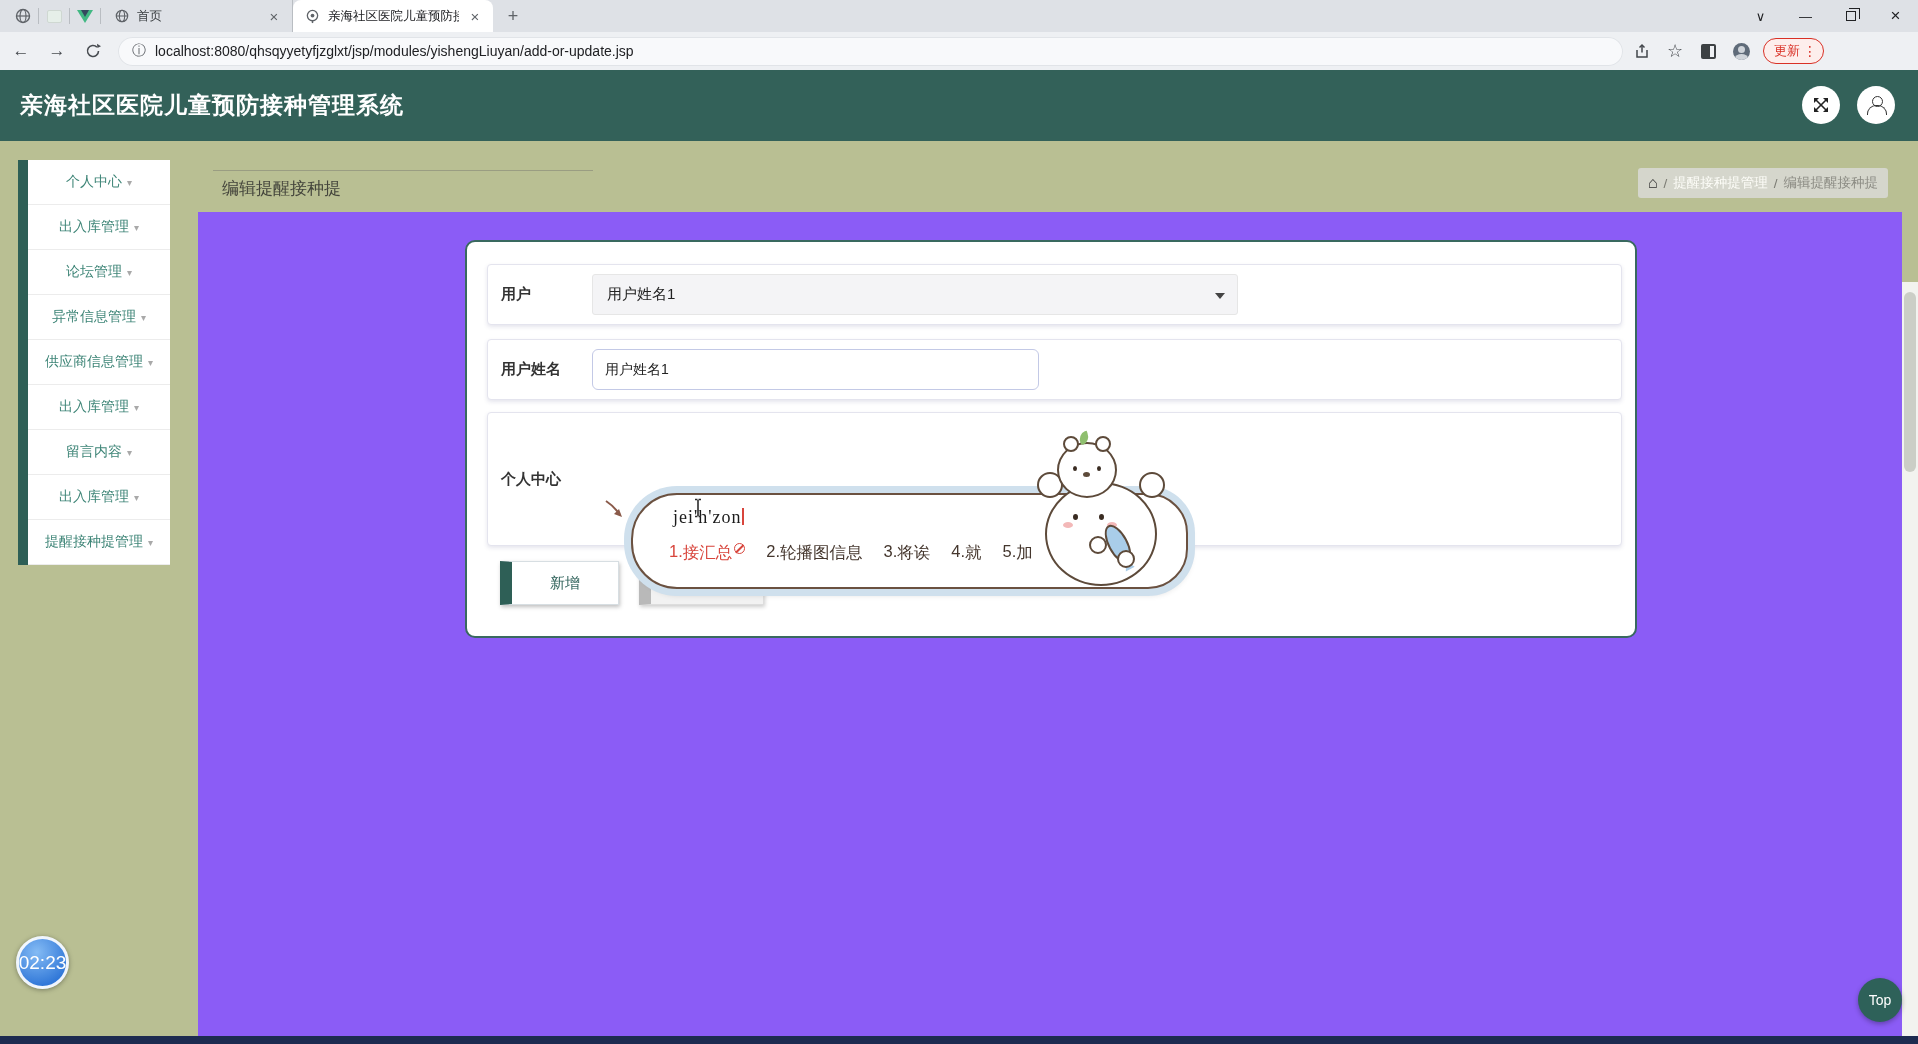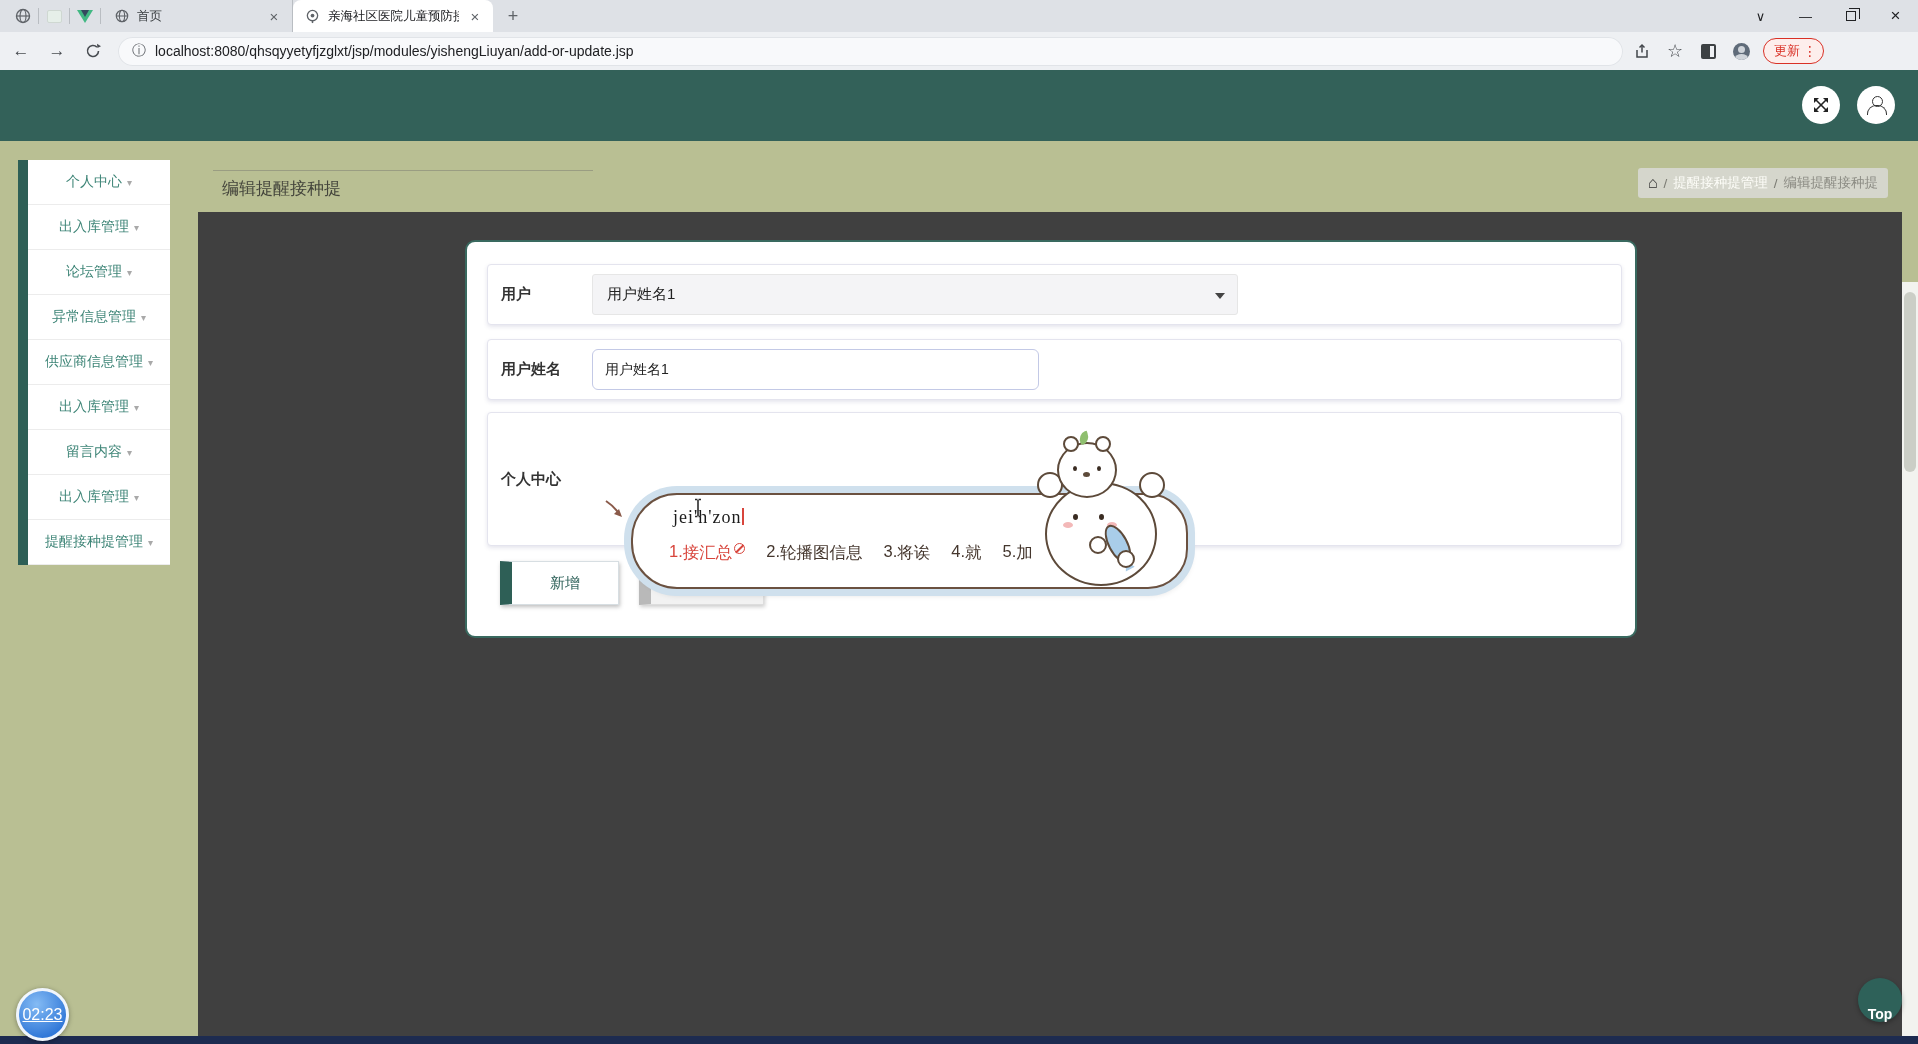--- a/index.html
+++ b/index.html
@@ -55,21 +55,21 @@
   .side-caret { color:#a9a9a9; font-size:10px; }
 
   .title-topline { position:absolute; left:213px; top:29px; width:380px; height:1px; background:#9a9d82; }
   .page-title { position:absolute; left:222px; top:36px; font-size:17px; color:#44453c; }
   .breadcrumb { position:absolute; left:1638px; top:27px; width:250px; height:30px; background:#d5d6cc; border-radius:3px; display:flex; align-items:center; justify-content:center; gap:6px; font-size:13.5px; }
   .bc-home { color:#2f2f2f; font-size:16px; }
   .bc-sep { color:#7a7a72; }
   .bc-section { color:#fdfdf8; }
   .bc-current { color:#8c8c84; }
 
-  .main { position:absolute; left:198px; top:71px; width:1704px; height:824px; background:#404040; }
+  .main { position:absolute; left:198px; top:71px; width:1704px; height:824px; background:#8b5cf6; }
 
   
   .form-card { position:absolute; left:267px; top:28px; width:1172px; height:398px; border:2px solid #39695f; border-radius:10px; background:#fff; }
   .frow { position:absolute; left:20px; width:1135px; background:#fff; border:1px solid #e4e4ee; border-radius:4px; box-shadow:0 2px 4px rgba(70,70,130,.14); display:flex; align-items:center; }
   .frow .flabel { width:104px; padding-left:13px; font-weight:bold; font-size:15px; color:#333; }
   .f-select { width:646px; height:41px; background:#f4f4f6; border:1px solid #e6e6e6; border-radius:3px; display:flex; align-items:center; padding:0 14px; font-size:15px; color:#222; position:relative; cursor:pointer; }
   .f-select .sel-caret { position:absolute; right:12px; top:18px; width:0; height:0; border-left:5px solid transparent; border-right:5px solid transparent; border-top:6px solid #444; }
   .f-input { width:447px; height:41px; background:#fff; border:1.5px solid #c3c9e6; border-radius:6px; display:flex; align-items:center; padding:0 12px; font-size:14px; color:#222; }
   .f-textarea { width:447px; height:117px; background:#fff; border:1.5px solid #c3c9e6; border-radius:6px; padding:9px 12px; font-size:14px; color:#222; align-self:flex-start; margin-top:8px; }
   .txt-caret { display:inline-block; width:1px; height:15px; background:#222; vertical-align:-2px; margin-left:1px; }
@@ -110,22 +110,22 @@
   .m-fish::after { content:""; position:absolute; right:-9px; top:4px; border-top:5px solid transparent; border-bottom:5px solid transparent; border-right:9px solid #a9cde9; }
   .m-paw { position:absolute; width:18px; height:18px; background:#fff; border:2px solid #5d4a3a; border-radius:50%; z-index:5; }
   .m-paw.a { left:74px; top:88px; } .m-paw.b { left:102px; top:102px; }
 
   .ibeam-cursor { position:absolute; left:494px; top:286px; z-index:9; }
 
   
   .scrollbar { position:absolute; left:1902px; top:141px; width:16px; height:895px; background:#f2f3ef; }
   .scroll-thumb { position:absolute; left:2px; top:10px; width:12px; height:180px; background:#cbcec6; border-radius:6px; }
   .bottombar { position:absolute; left:0; top:1036px; width:1918px; height:8px; background:#1d2b50; }
-  .timer-badge { position:absolute; left:16px; top:988px; width:53px; height:53px; border-radius:50%; background:radial-gradient(circle at 38% 28%, #84bbf4, #3178d8 75%); border:3px solid rgba(255,255,255,.92); box-shadow:0 1px 5px rgba(0,0,0,.35); display:flex; align-items:center; justify-content:center; color:#fff; font-size:16px; z-index:10;text-decoration:underline; }
-  .top-btn { position:absolute; left:1858px; top:978px; width:44px; height:44px; border-radius:50%; background:#2e6159; color:#fff; font-size:14px; display:flex; align-items:flex-end; justify-content:center; box-shadow:0 2px 5px rgba(0,0,0,.3); cursor:pointer; z-index:10;font-weight:bold; }
+  .timer-badge { position:absolute; left:16px; top:936px; width:53px; height:53px; border-radius:50%; background:radial-gradient(circle at 38% 28%, #84bbf4, #3178d8 75%); border:3px solid rgba(255,255,255,.92); box-shadow:0 1px 5px rgba(0,0,0,.35); display:flex; align-items:center; justify-content:center; color:#fff; font-size:19px; z-index:10; }
+  .top-btn { position:absolute; left:1858px; top:978px; width:44px; height:44px; border-radius:50%; background:#2e6159; color:#fff; font-size:14px; display:flex; align-items:center; justify-content:center; box-shadow:0 2px 5px rgba(0,0,0,.3); cursor:pointer; z-index:10; }
 </style>
 </head>
 <body>
 
 <div class="tabstrip">
   <div class="pinned">
     <span class="pt">
       <svg width="16" height="16" viewBox="0 0 16 16">
           <circle cx="8" cy="8" r="6.5" fill="none" stroke="#5f6368" stroke-width="1.4"></circle>
           <ellipse cx="8" cy="8" rx="3" ry="6.5" fill="none" stroke="#5f6368" stroke-width="1.2"></ellipse>
@@ -198,20 +198,21 @@
   <span class="tb-ic">
       <span class="avatar-ic"></span>
     </span>
   <div class="update-pill">
     <span>更新</span>
     <span class="dots">⋮</span>
   </div>
 </div>
 
 <div class="appheader">
+  <div class="apptitle">亲海社区医院儿童预防接种管理系统</div>
   <div class="hdr-circle" style="left:1802px;">
     <svg width="18" height="18" viewBox="0 0 18 18">
       <line x1="4" y1="4" x2="14" y2="14" stroke="#222" stroke-width="1.6"></line>
       <line x1="14" y1="4" x2="4" y2="14" stroke="#222" stroke-width="1.6"></line>
       <polygon points="2,2 7,2 2,7" fill="#222"></polygon>
         <polygon points="16,2 16,7 11,2" fill="#222"></polygon>
       <polygon points="2,16 2,11 7,16" fill="#222"></polygon>
         <polygon points="16,16 11,16 16,11" fill="#222"></polygon>
     </svg>
   </div>

